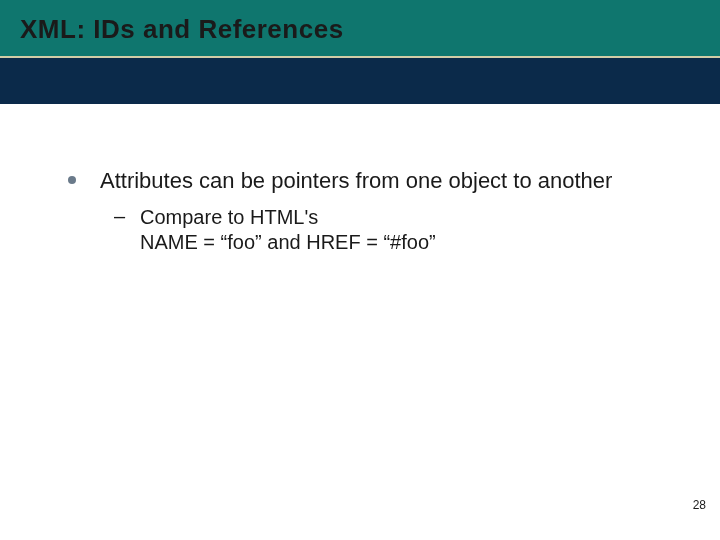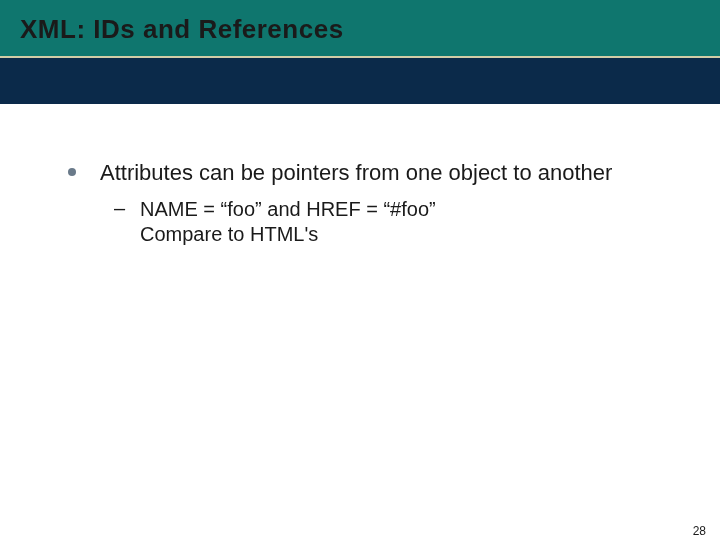--- a/index.html
+++ b/index.html
@@ -25,20 +25,21 @@
     width: 100%;
     height: 48px;
     background: #0b2a4a;
     border-top: 2px solid #d2cca6;
   }
   .content {
     padding: 55px 40px 0 40px;
   }
   .bullet-list {
     list-style: none;
+    margin-top: 8px;
   }
   .bullet-item {
     position: relative;
     padding-left: 60px;
     margin-bottom: 18px;
   }
   .bullet-dot {
     position: absolute;
     left: 28px;
     top: 9px;
@@ -68,42 +69,42 @@
     color: #1a1a1a;
   }
   .sub-text {
     font-size: 20px;
     color: #1a1a1a;
     line-height: 1.25;
   }
   .page-number {
     position: absolute;
     right: 14px;
-    bottom: 2px;
+    bottom: 28px;
     font-size: 12px;
     color: #1a1a1a;
   }
 </style>
 </head>
 <body>
 
 <div class="title-area">
   <div class="title-text">XML: IDs and References</div>
 </div>
 <div class="navy-band"></div>
 
 <div class="content">
   <ul class="bullet-list">
     <li class="bullet-item">
       <span class="bullet-dot"></span>
       <div class="bullet-text">Attributes can be pointers from one object to another</div>
       <ul class="sub-list">
         <li class="sub-item">
           <span class="sub-dash">–</span>
+          <div class="sub-text">Compare to HTML's</div>
           <div class="sub-text">NAME = “foo” and HREF = “#foo”</div>
-          <div class="sub-text">Compare to HTML's</div>
         </li>
       </ul>
     </li>
   </ul>
 </div>
 
 <div class="page-number">28</div>
 
 </body></html>

